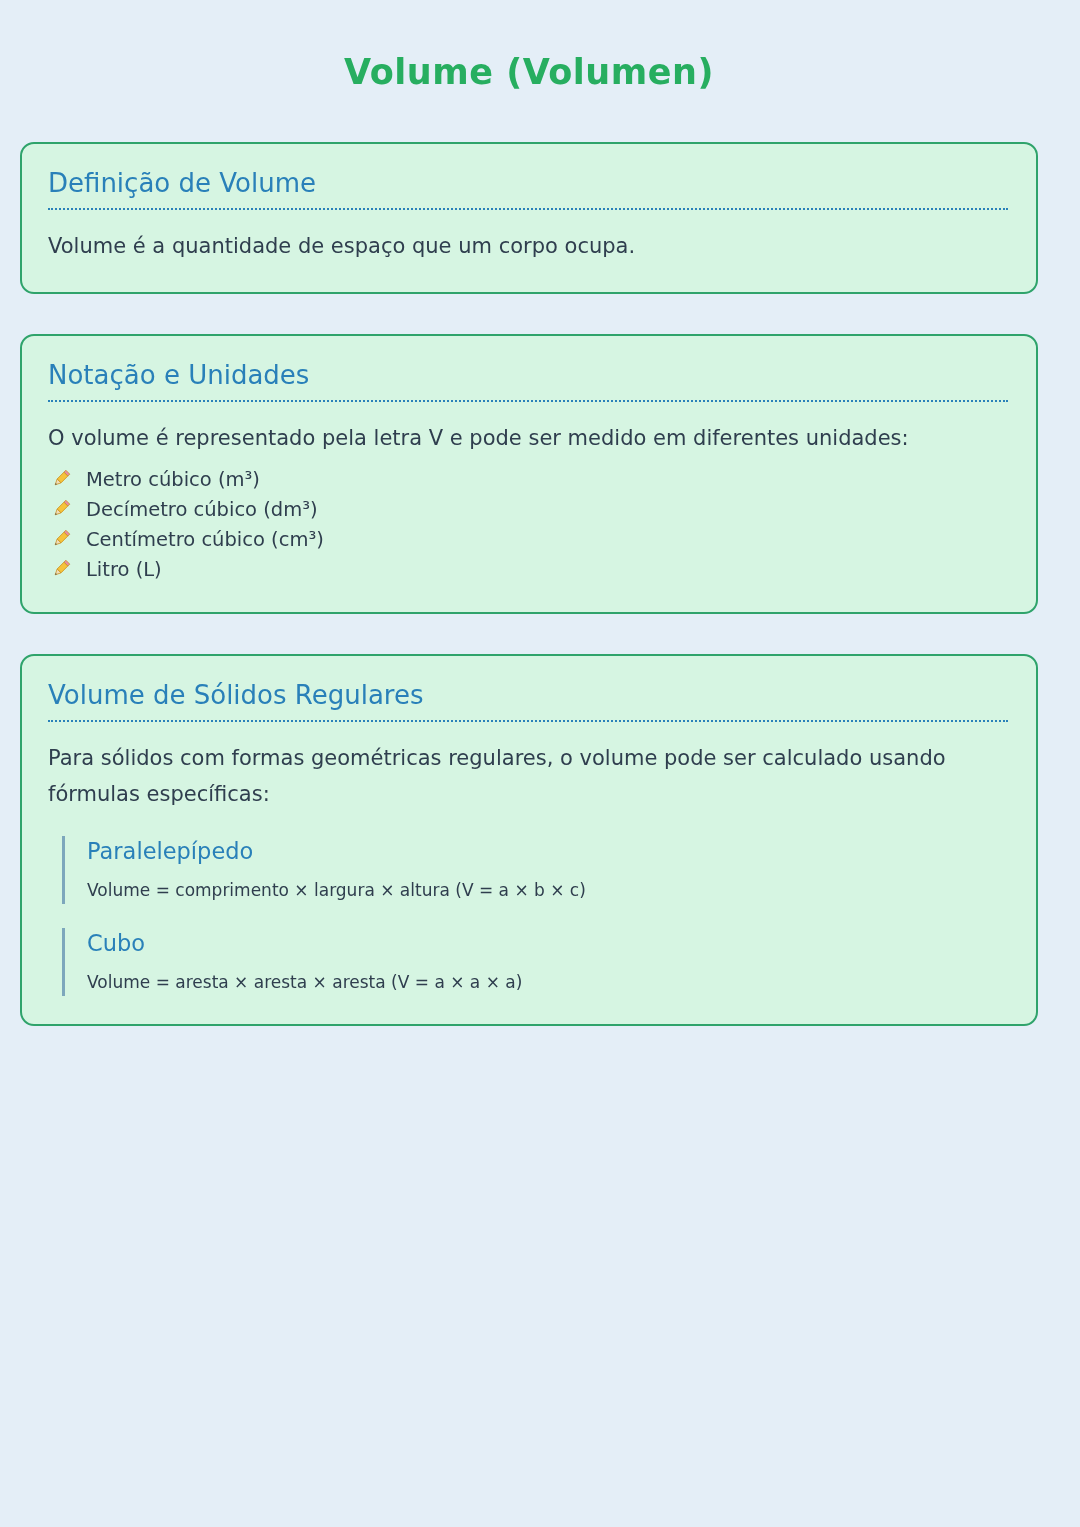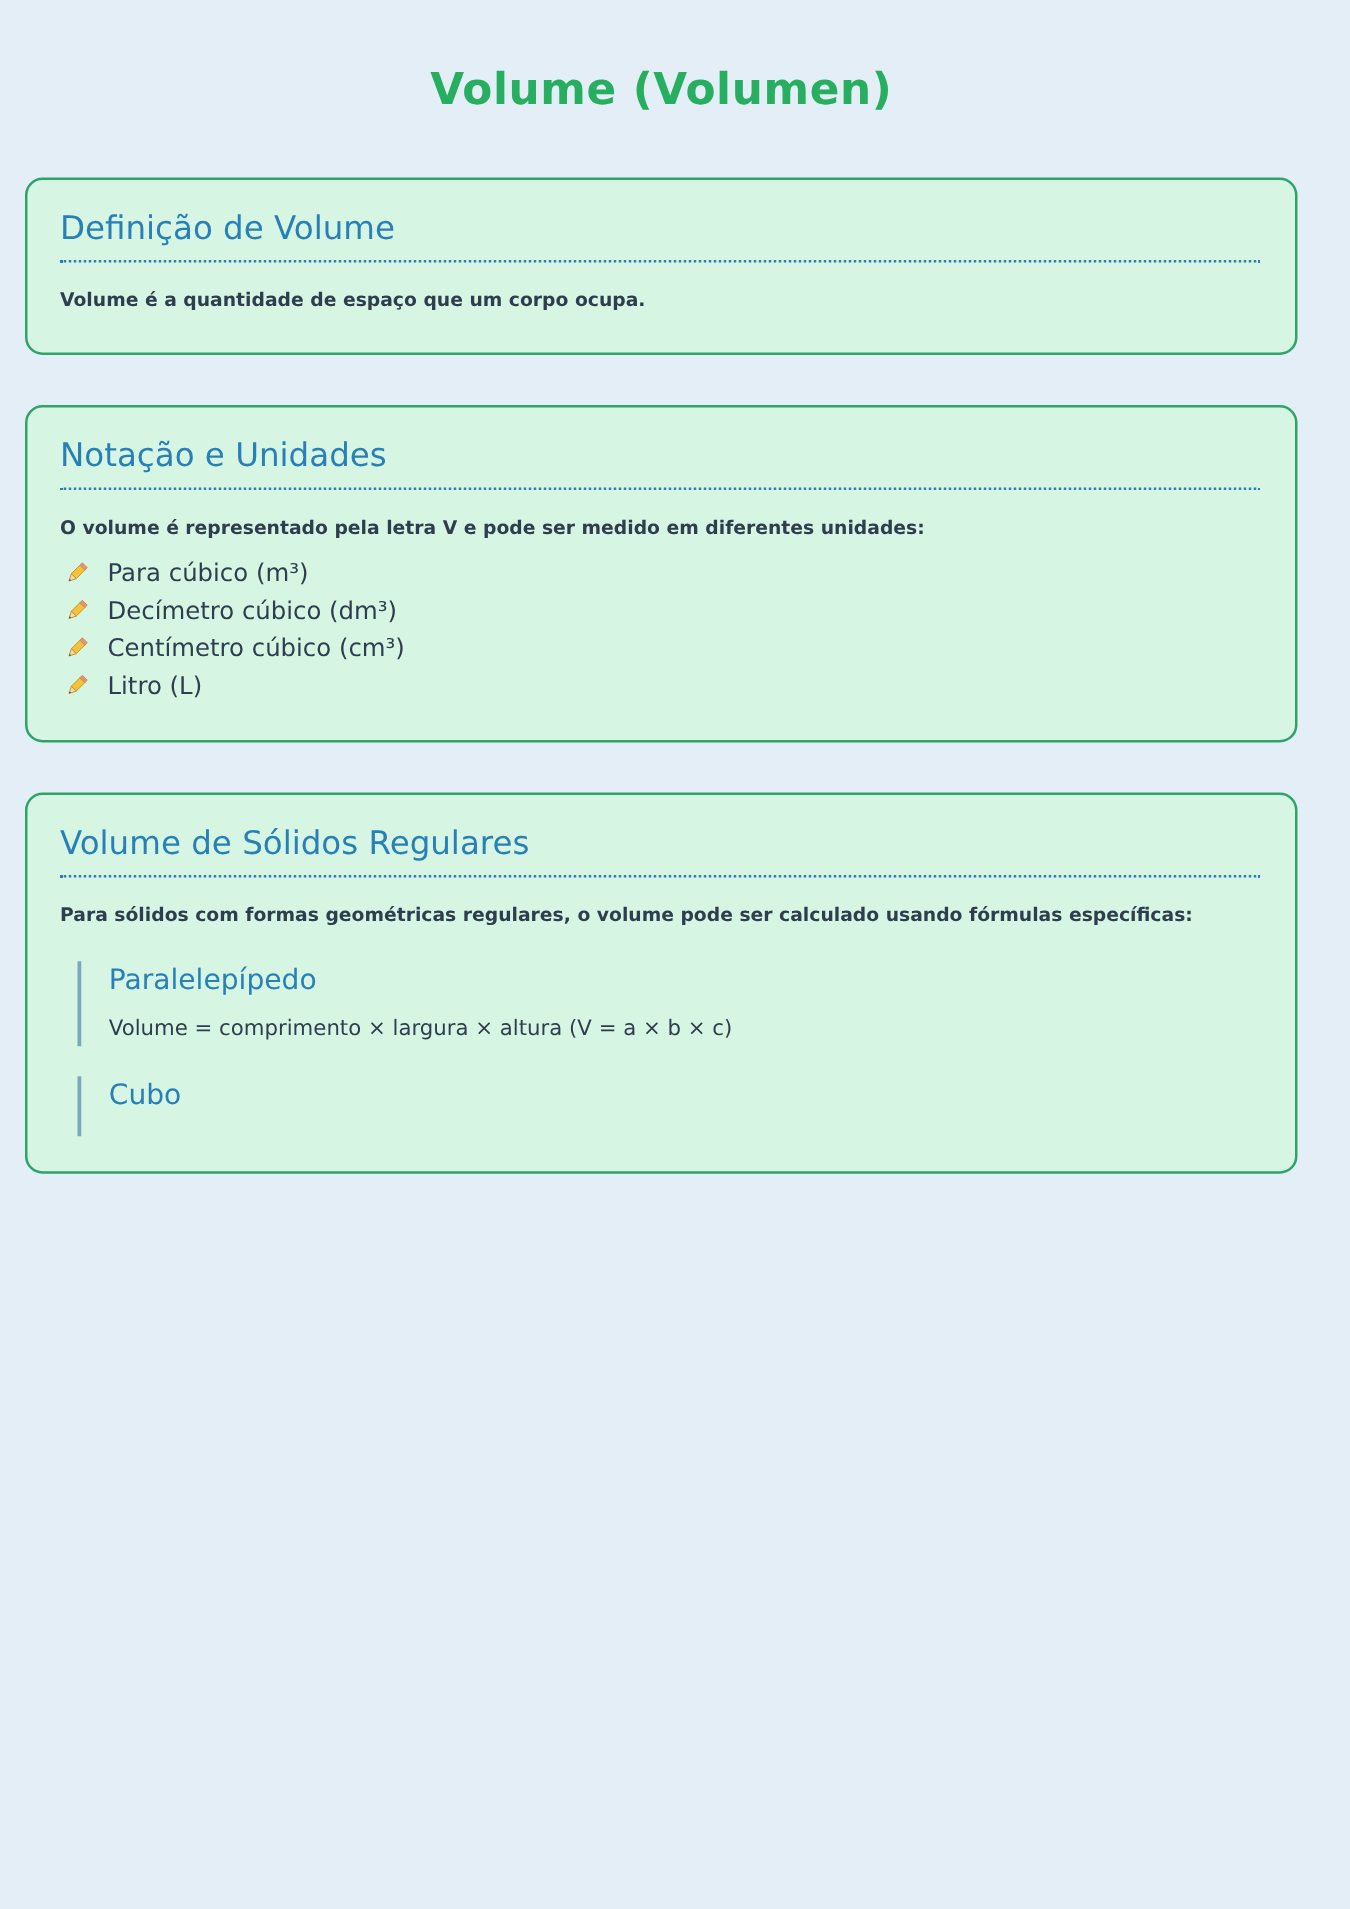--- a/index.html
+++ b/index.html
@@ -39,25 +39,24 @@
   .card-heading {
     color: var(--heading-blue, #2980b9);
     font-size: 26px;
     font-weight: 500;
     padding-bottom: 10px;
     border-bottom: 2px dotted var(--heading-blue, #2980b9);
     margin-bottom: 18px;
   }
 
   .card-text {
-    font-size: 15px;
+    font-size: 21px;
     line-height: 1.72;
     color: var(--text, #2f3e4e);
     max-width: 940px;
-    font-weight: bold;
   }
 
   .unit-list {
     list-style: none;
     margin-top: 8px;
     padding-left: 2px;
   }
 
   .unit-item {
     display: flex;
@@ -110,21 +109,21 @@
         <span class="pencil">
           <svg viewBox="0 0 24 24" aria-hidden="true">
             <g transform="rotate(45 12 12)">
               <rect x="9" y="1.5" width="6" height="3" fill="#e98ca2" stroke="#c98f1b" stroke-width="0.8"></rect>
               <rect x="9" y="4.5" width="6" height="10.5" fill="#f5c33b" stroke="#c98f1b" stroke-width="0.8"></rect>
               <polygon points="9,15 15,15 12,21" fill="#f0dcb8" stroke="#c98f1b" stroke-width="0.8"></polygon>
               <polygon points="11.1,19.2 12.9,19.2 12,21" fill="#4b4b4b"></polygon>
             </g>
           </svg>
         </span>
-        <span>Para cúbico (m³)</span>
+        <span>Metro cúbico (m³)</span>
       </li>
 
       <li class="unit-item">
         <span class="pencil">
           <svg viewBox="0 0 24 24" aria-hidden="true">
             <g transform="rotate(45 12 12)">
               <rect x="9" y="1.5" width="6" height="3" fill="#e98ca2" stroke="#c98f1b" stroke-width="0.8"></rect>
               <rect x="9" y="4.5" width="6" height="10.5" fill="#f5c33b" stroke="#c98f1b" stroke-width="0.8"></rect>
               <polygon points="9,15 15,15 12,21" fill="#f0dcb8" stroke="#c98f1b" stroke-width="0.8"></polygon>
               <polygon points="11.1,19.2 12.9,19.2 12,21" fill="#4b4b4b"></polygon>
@@ -170,16 +169,17 @@
     <h2 class="card-heading">Volume de Sólidos Regulares</h2>
     <p class="card-text">Para sólidos com formas geométricas regulares, o volume pode ser calculado usando fórmulas específicas:</p>
 
     <div class="subsection">
       <h3 class="subsection-title">Paralelepípedo</h3>
       <p class="subsection-formula">Volume = comprimento × largura × altura (V = a × b × c)</p>
     </div>
 
     <div class="subsection">
       <h3 class="subsection-title">Cubo</h3>
+      <p class="subsection-formula">Volume = aresta × aresta × aresta (V = a × a × a)</p>
     </div>
   </section>
 
 </div>
 
 </body></html>

